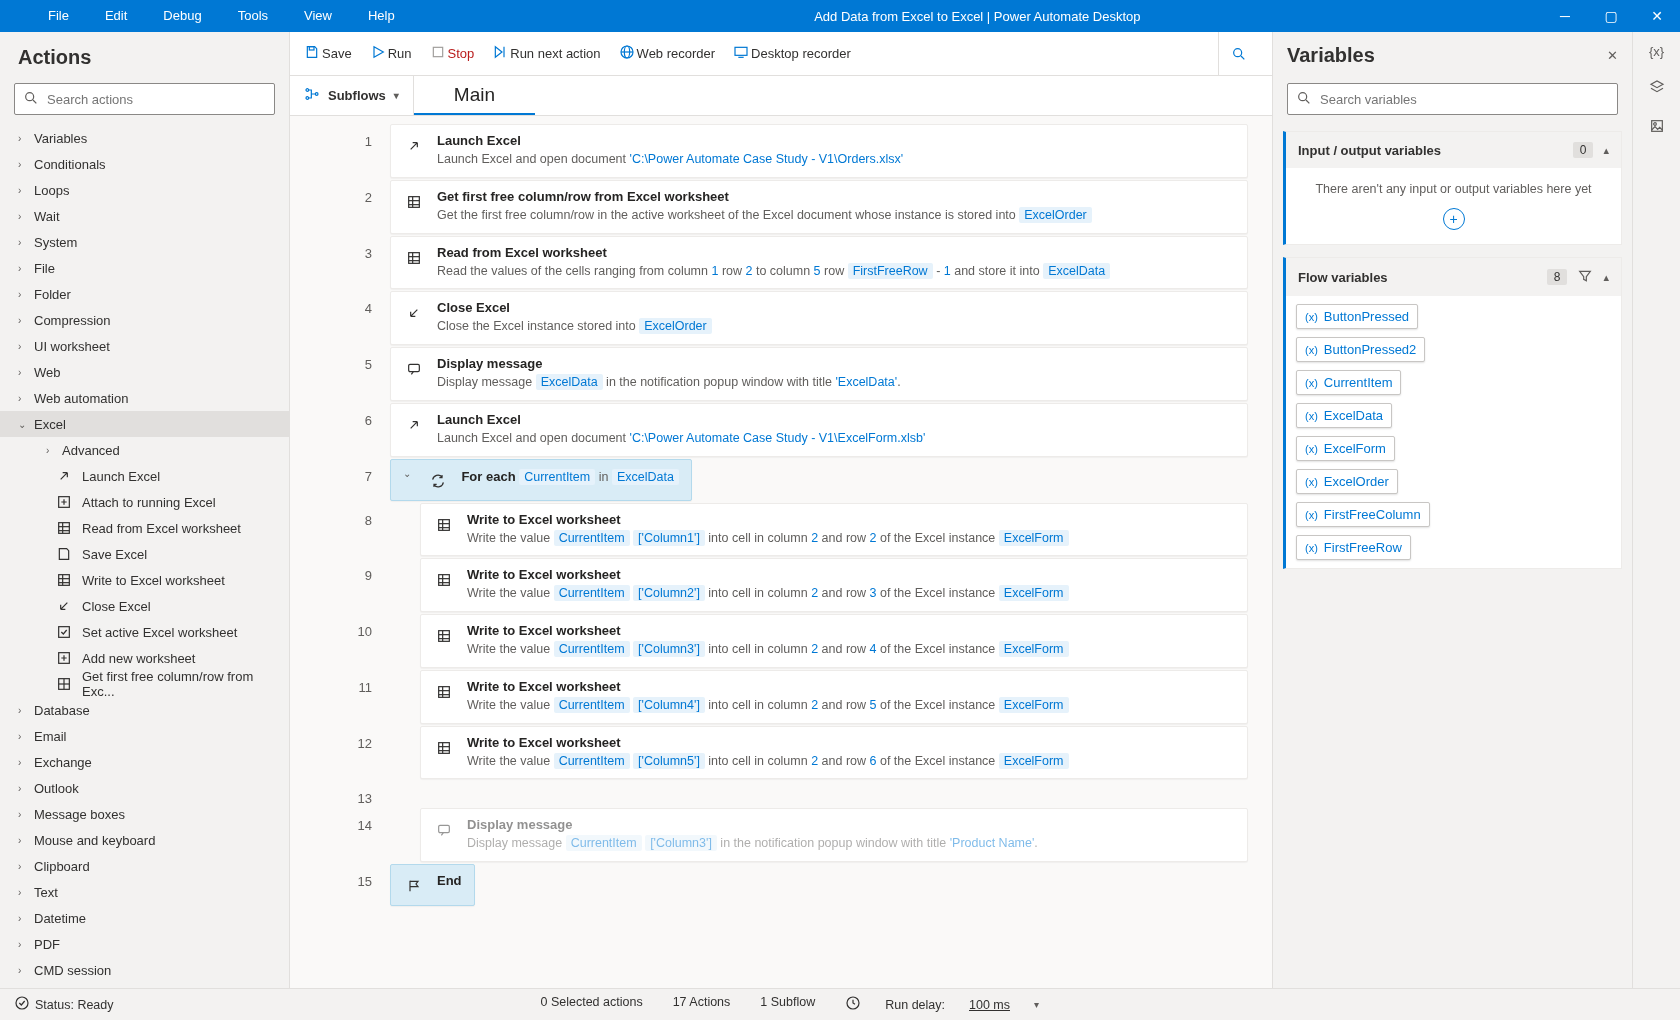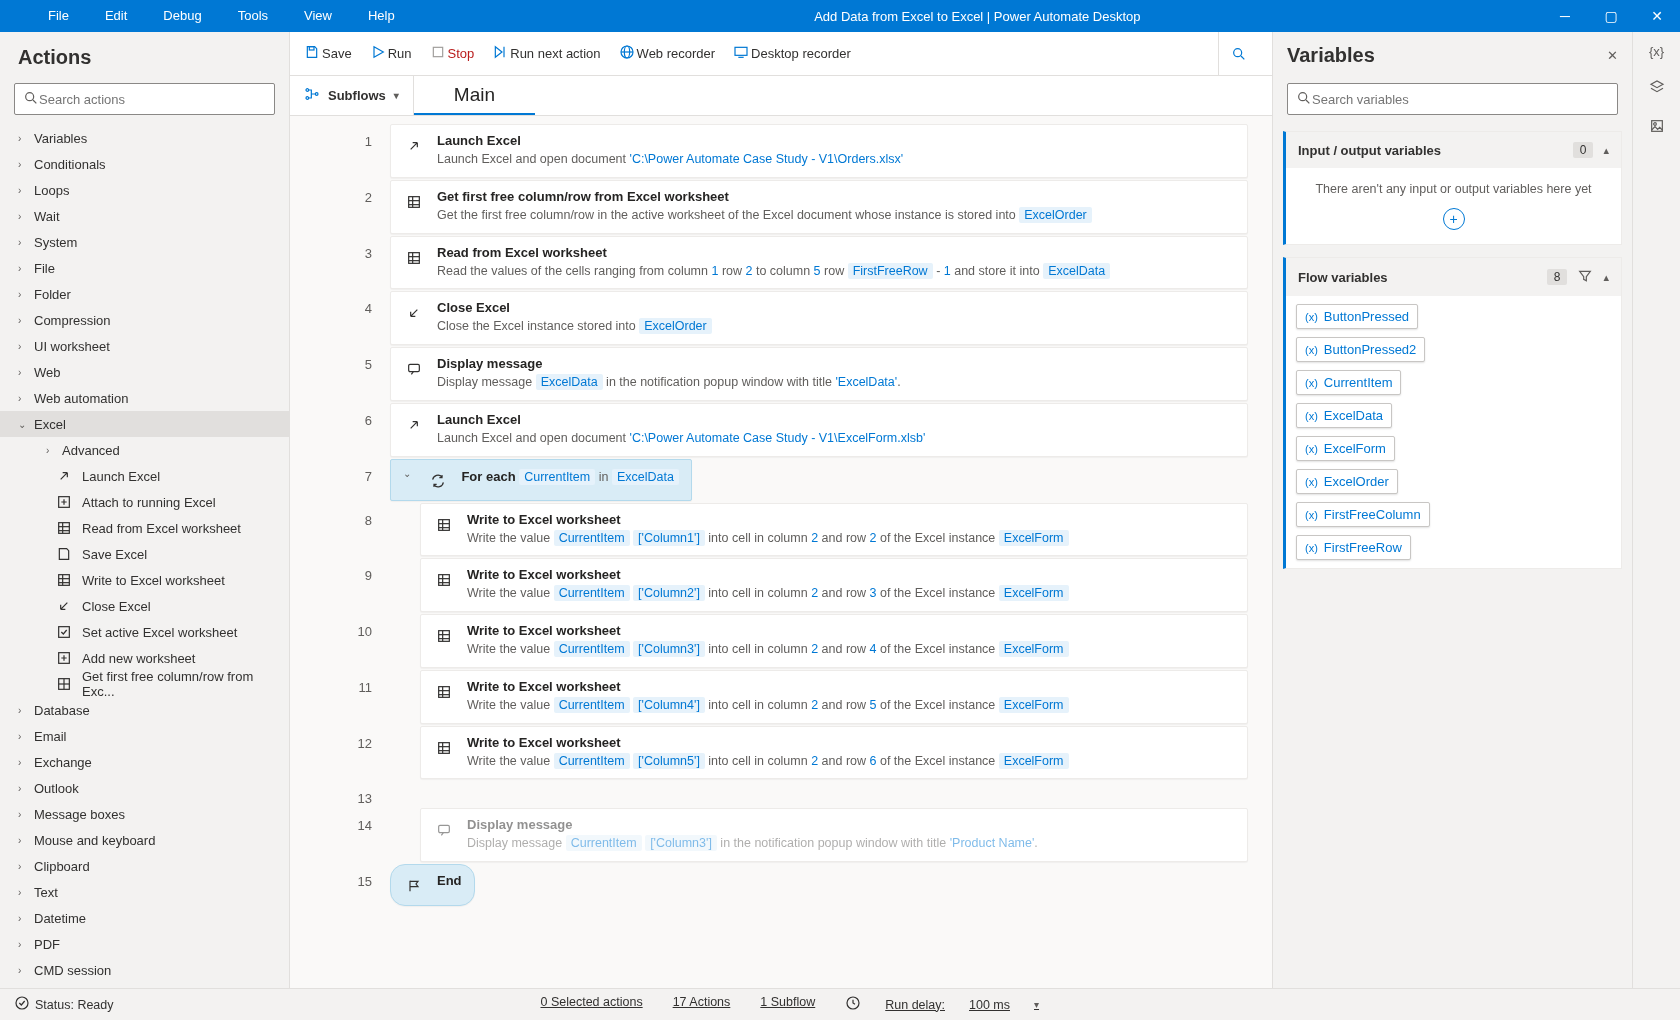--- a/index.html
+++ b/index.html
@@ -15,21 +15,21 @@
 
 
 .layout { display:flex; height: calc(100% - 32px - 32px); }
 .col-actions { width: 290px; background:#f3f2f1; border-right:1px solid #e1dfdd; display:flex; flex-direction:column; }
 .col-center { flex:1; display:flex; flex-direction:column; min-width:0; }
 .col-vars { width: 360px; background:#f3f2f1; border-left:1px solid #e1dfdd; display:flex; flex-direction:column;}
 .col-rail { width: 48px; background:#f3f2f1; border-left:1px solid #e1dfdd; display:flex; flex-direction:column; align-items:center; padding-top:12px; gap:20px; color:#605e5c;}
 
 
 .panel-title { font-size:20px; font-weight:600; padding:14px 18px 10px; }
-.search { margin:4px 14px 10px; height:32px; border:1px solid #8a8886; border-radius:2px; background:#fff; display:flex; align-items:center; padding:0 8px; color:#605e5c; gap:0;}
+.search { margin:4px 14px 10px; height:32px; border:1px solid #8a8886; border-radius:2px; background:#fff; display:flex; align-items:center; padding:0 8px; color:#605e5c; gap:8px;}
 .search input { border:none; outline:none; flex:1; font-size:13px; background:transparent; }
 .tree { overflow-y:auto; flex:1; padding-bottom:8px; }
 .tree-item { display:flex; align-items:center; height:26px; padding-left:18px; gap:6px; cursor:pointer; }
 .tree-item.sub { padding-left:46px; }
 .tree-item.leaf { padding-left:56px; gap:10px; }
 .tree-item .chev { width:10px; color:#605e5c; font-size:10px; }
 .tree-item.sel { background:#e1dfdd; }
 .tree-item .ticon { width:16px; height:16px; color:#323130; display:inline-flex; align-items:center; justify-content:center; }
 
 
@@ -77,21 +77,21 @@
 .sect-body { padding:14px; text-align:center; color:#605e5c; font-size:12.5px;}
 .add-circle { margin-top:12px; color:#0078D4; border:1px solid #0078D4; border-radius:50%; width:22px; height:22px; display:inline-flex; align-items:center; justify-content:center; font-size:14px;}
 .varlist { padding:8px 10px; display:flex; flex-direction:column; gap:8px;}
 .varchip { border:1px solid #c8c6c4; border-radius:2px; padding:4px 8px; display:flex; align-items:center; gap:6px; background:#fff; width:fit-content; box-shadow:0 1px 2px rgba(0,0,0,0.12);}
 .varchip .vx { color:#0078D4; font-size:11px; }
 .varchip .vn { color:#0078D4; }
 
 
 .statusbar { height:32px; background:#f3f2f1; border-top:1px solid #e1dfdd; display:flex; align-items:center; padding:0 14px; font-size:12.5px; color:#323130; gap:30px;}
 .statusbar .left { display:flex; align-items:center; gap:5px;text-align:center;}
-.statusbar .center { flex:1; display:flex; justify-content:center; gap:30px;text-decoration:underline;}
+.statusbar .center { flex:1; display:flex; justify-content:center; gap:30px;}
 .statusbar .rd { display:flex; align-items:center; gap:24px;}
 .underline { text-decoration:underline; }
 
 svg { width:16px; height:16px; stroke:currentColor; fill:none; stroke-width:1.8; }
 </style>
 </head>
 <body>
 
 <div class="titlebar">
   <div class="menu" id="menu">
@@ -575,21 +575,21 @@
                 </svg>
               </span>
       <div>
                 <div class="ctitle">Display message</div>
       <div class="cdesc">Display message <span class="tok">CurrentItem</span> <span class="tok">['Column3']</span> in the notification popup window with title <span class="str">'Product Name'</span>.</div>
               </div>
             </div>
           </div>
           <div class="step">
             <div class="ln">15</div>
-            <div class="card loop" style="width: fit-content; flex: 0 0 auto; border-radius: 15px;">
+            <div class="card loop" style="width: fit-content; flex: 0 0 auto;">
               <span class="cicon">
                 <svg viewBox="0 0 24 24">
                   <line x1="6" y1="4" x2="6" y2="20"></line>
                   <path d="M6 5h12l-3 4 3 4H6"></path>
                 </svg>
               </span>
       <div><span class="ctitle">End</span></div>
             </div>
           </div>
         </div>

